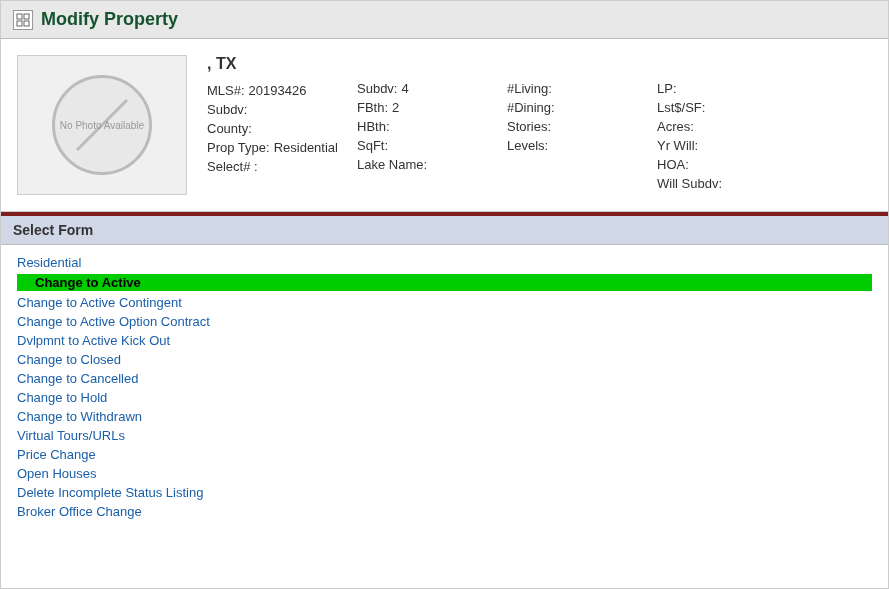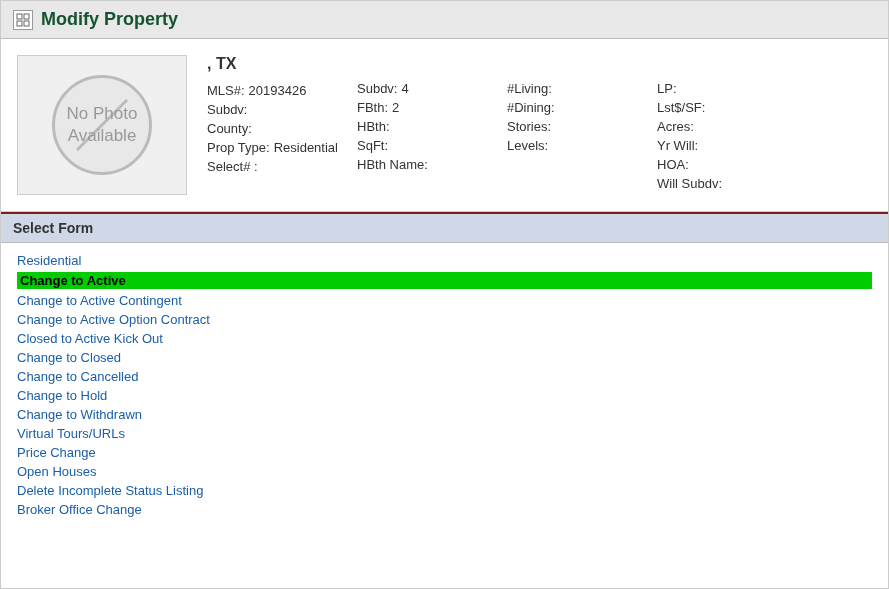--- a/index.html
+++ b/index.html
@@ -65,22 +65,22 @@
     .no-photo-circle {
       width: 100px;
       height: 100px;
       border-radius: 50%;
       border: 3px solid #bbb;
       display: flex;
       align-items: center;
       justify-content: center;
       flex-direction: column;
       color: #999;
-      font-size: 17px;
-      text-align: center;
+      font-size: 10px;
+      text-align: left;
       background: #e8e8e8;
     }
 
     .property-details {
       flex: 1;
       display: flex;
       gap: 10px;
     }
 
     .details-col {
@@ -105,21 +105,21 @@
     }
     .property-city {
       font-size: 16px;
       font-weight: bold;
       margin-bottom: 6px;
     }
 
     
     .select-form-header {
       background: #d0d8e8;
-      border-top: 2px solid #7f1d1d;
+      border-top: 4px solid #7f1d1d;
       border-bottom: 1px solid #bbb;
       padding: 6px 12px;
       font-size: 14px;
       font-weight: bold;
       color: #333;
     }
 
     .form-links {
       padding: 10px 16px;
       display: flex;
@@ -130,21 +130,21 @@
     .form-link {
       color: #1a5fa8;
       text-decoration: none;
       cursor: pointer;
       font-size: 13px;
       display: inline-block;
     }
     .form-link.highlighted {
       background-color: #00cc00;
       color: #000;
-      padding: 1px 3px;
+      padding: 1px 18px;
       font-weight: bold;
     }
   </style>
 </head>
 <body>
 
 <div class="page-container">
 
   <div class="page-header">
     <div class="page-header-icon">
@@ -207,21 +207,21 @@
         </div>
         <div class="detail-row">
           <span class="detail-label">HBth:</span>
           <span class="detail-value"></span>
         </div>
         <div class="detail-row">
           <span class="detail-label">SqFt:</span>
           <span class="detail-value"></span>
         </div>
         <div class="detail-row">
-          <span class="detail-label">HBth Name:</span>
+          <span class="detail-label">Lake Name:</span>
           <span class="detail-value"></span>
         </div>
       </div>
 
       <div class="details-col">
         <div style="height:22px;"></div>
         <div class="detail-row">
           <span class="detail-label">#Living:</span>
           <span class="detail-value"></span>
         </div>
@@ -272,21 +272,21 @@
 
   <div class="select-form-header">
     <span>Select Form</span>
   </div>
 
   <div class="form-links">
   <a class="form-link" href="#">Residential</a>
       <a class="form-link highlighted" href="#">Change to Active</a>
       <a class="form-link" href="#">Change to Active Contingent</a>
       <a class="form-link" href="#">Change to Active Option Contract</a>
-      <a class="form-link" href="#">Closed to Active Kick Out</a>
+      <a class="form-link" href="#">Dvlpmnt to Active Kick Out</a>
       <a class="form-link" href="#">Change to Closed</a>
       <a class="form-link" href="#">Change to Cancelled</a>
       <a class="form-link" href="#">Change to Hold</a>
       <a class="form-link" href="#">Change to Withdrawn</a>
       <a class="form-link" href="#">Virtual Tours/URLs</a>
       <a class="form-link" href="#">Price Change</a>
       <a class="form-link" href="#">Open Houses</a>
       <a class="form-link" href="#">Delete Incomplete Status Listing</a>
       <a class="form-link" href="#">Broker Office Change</a>
     </div>

